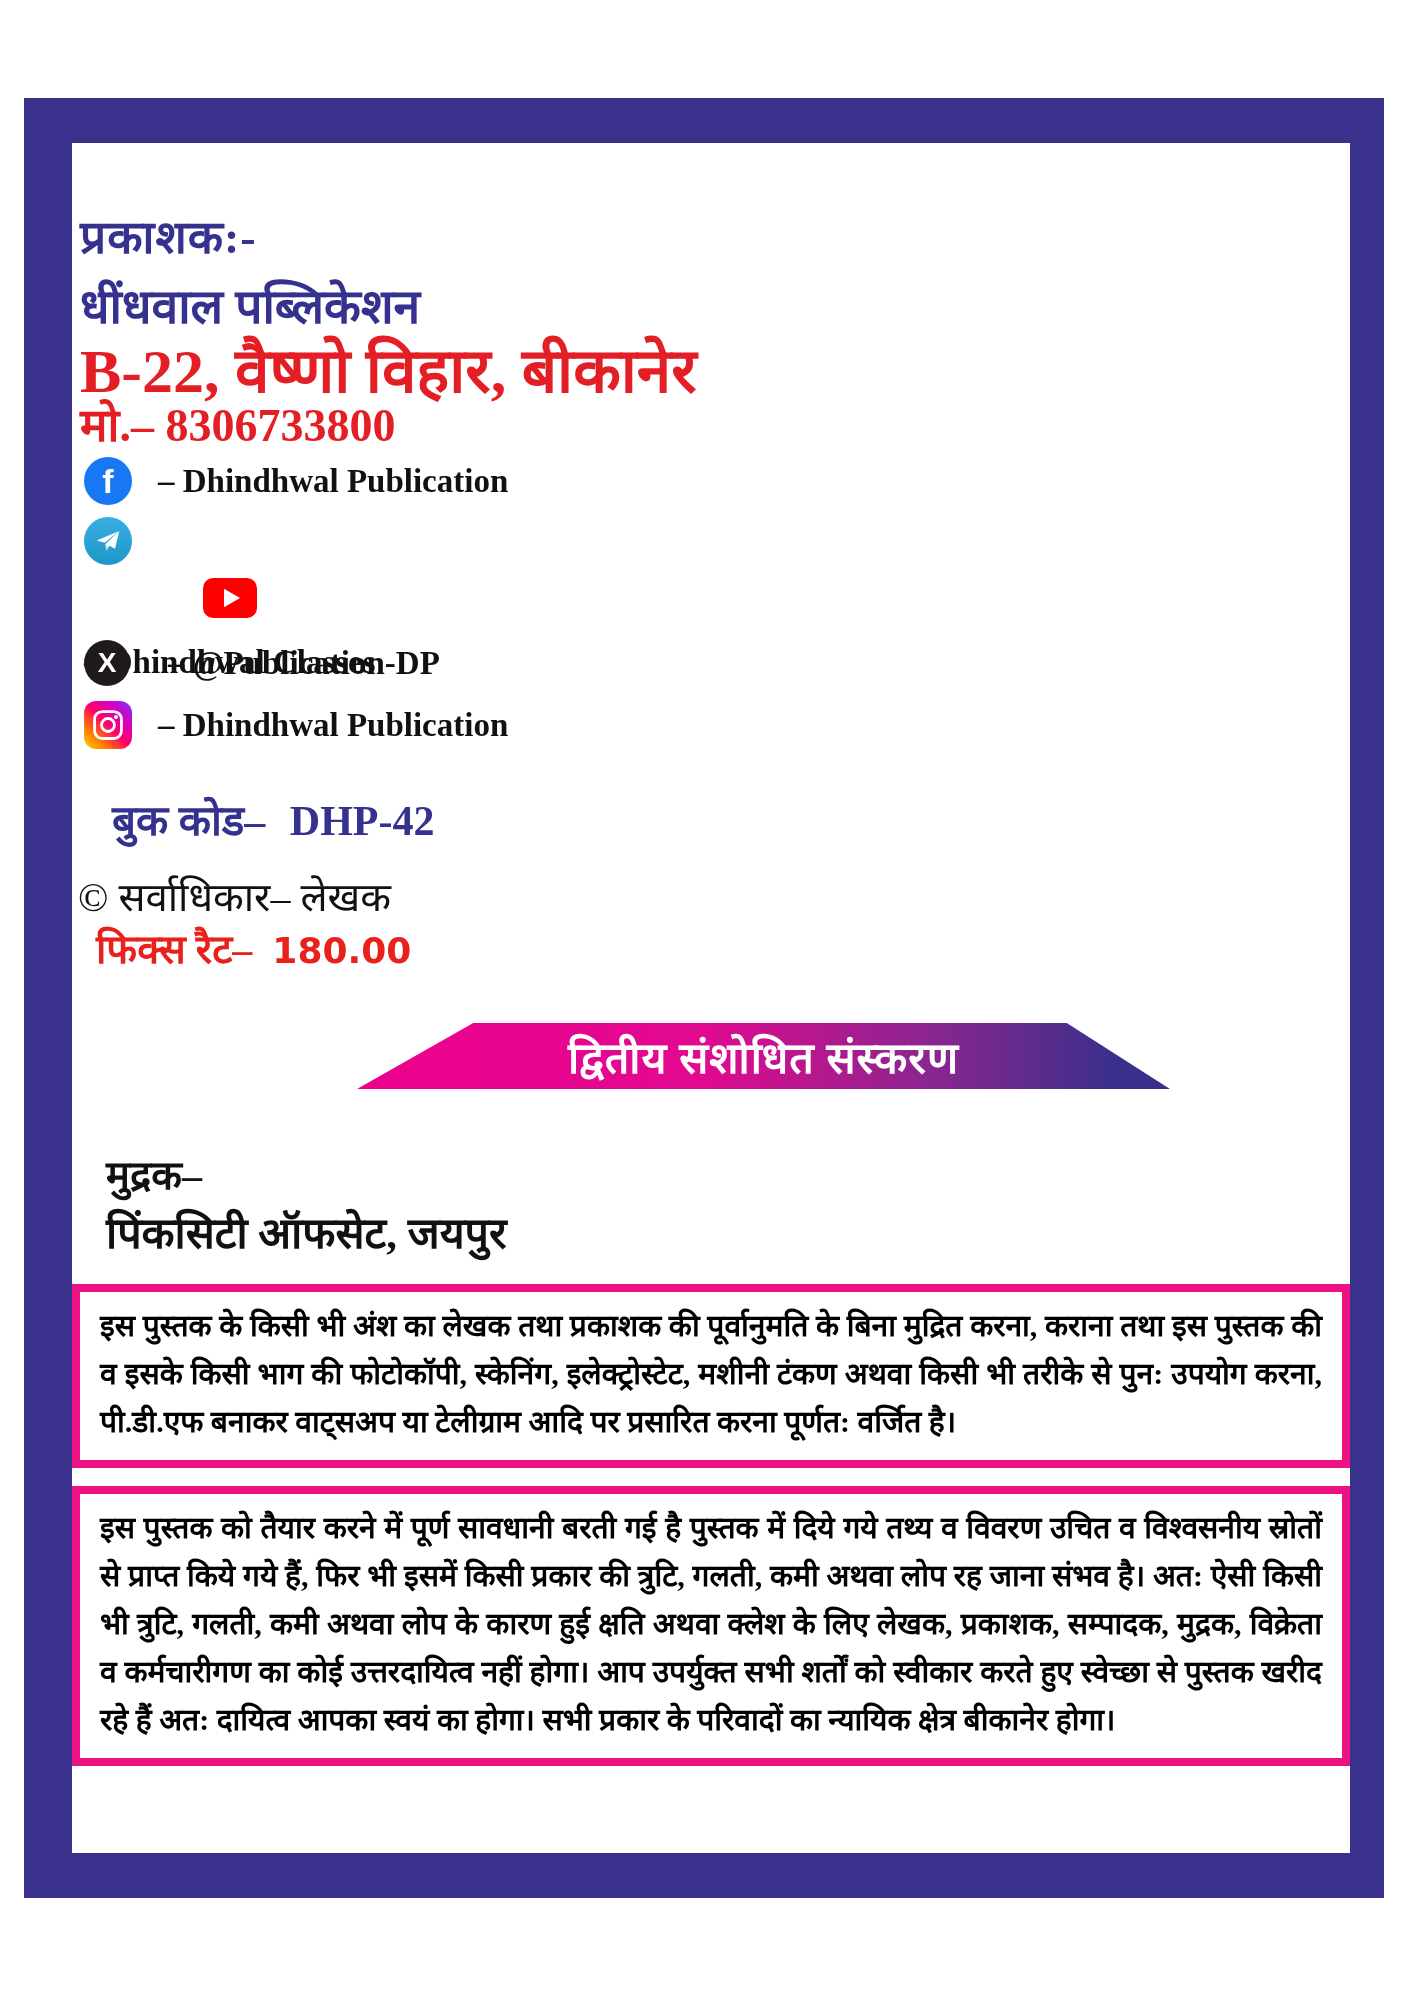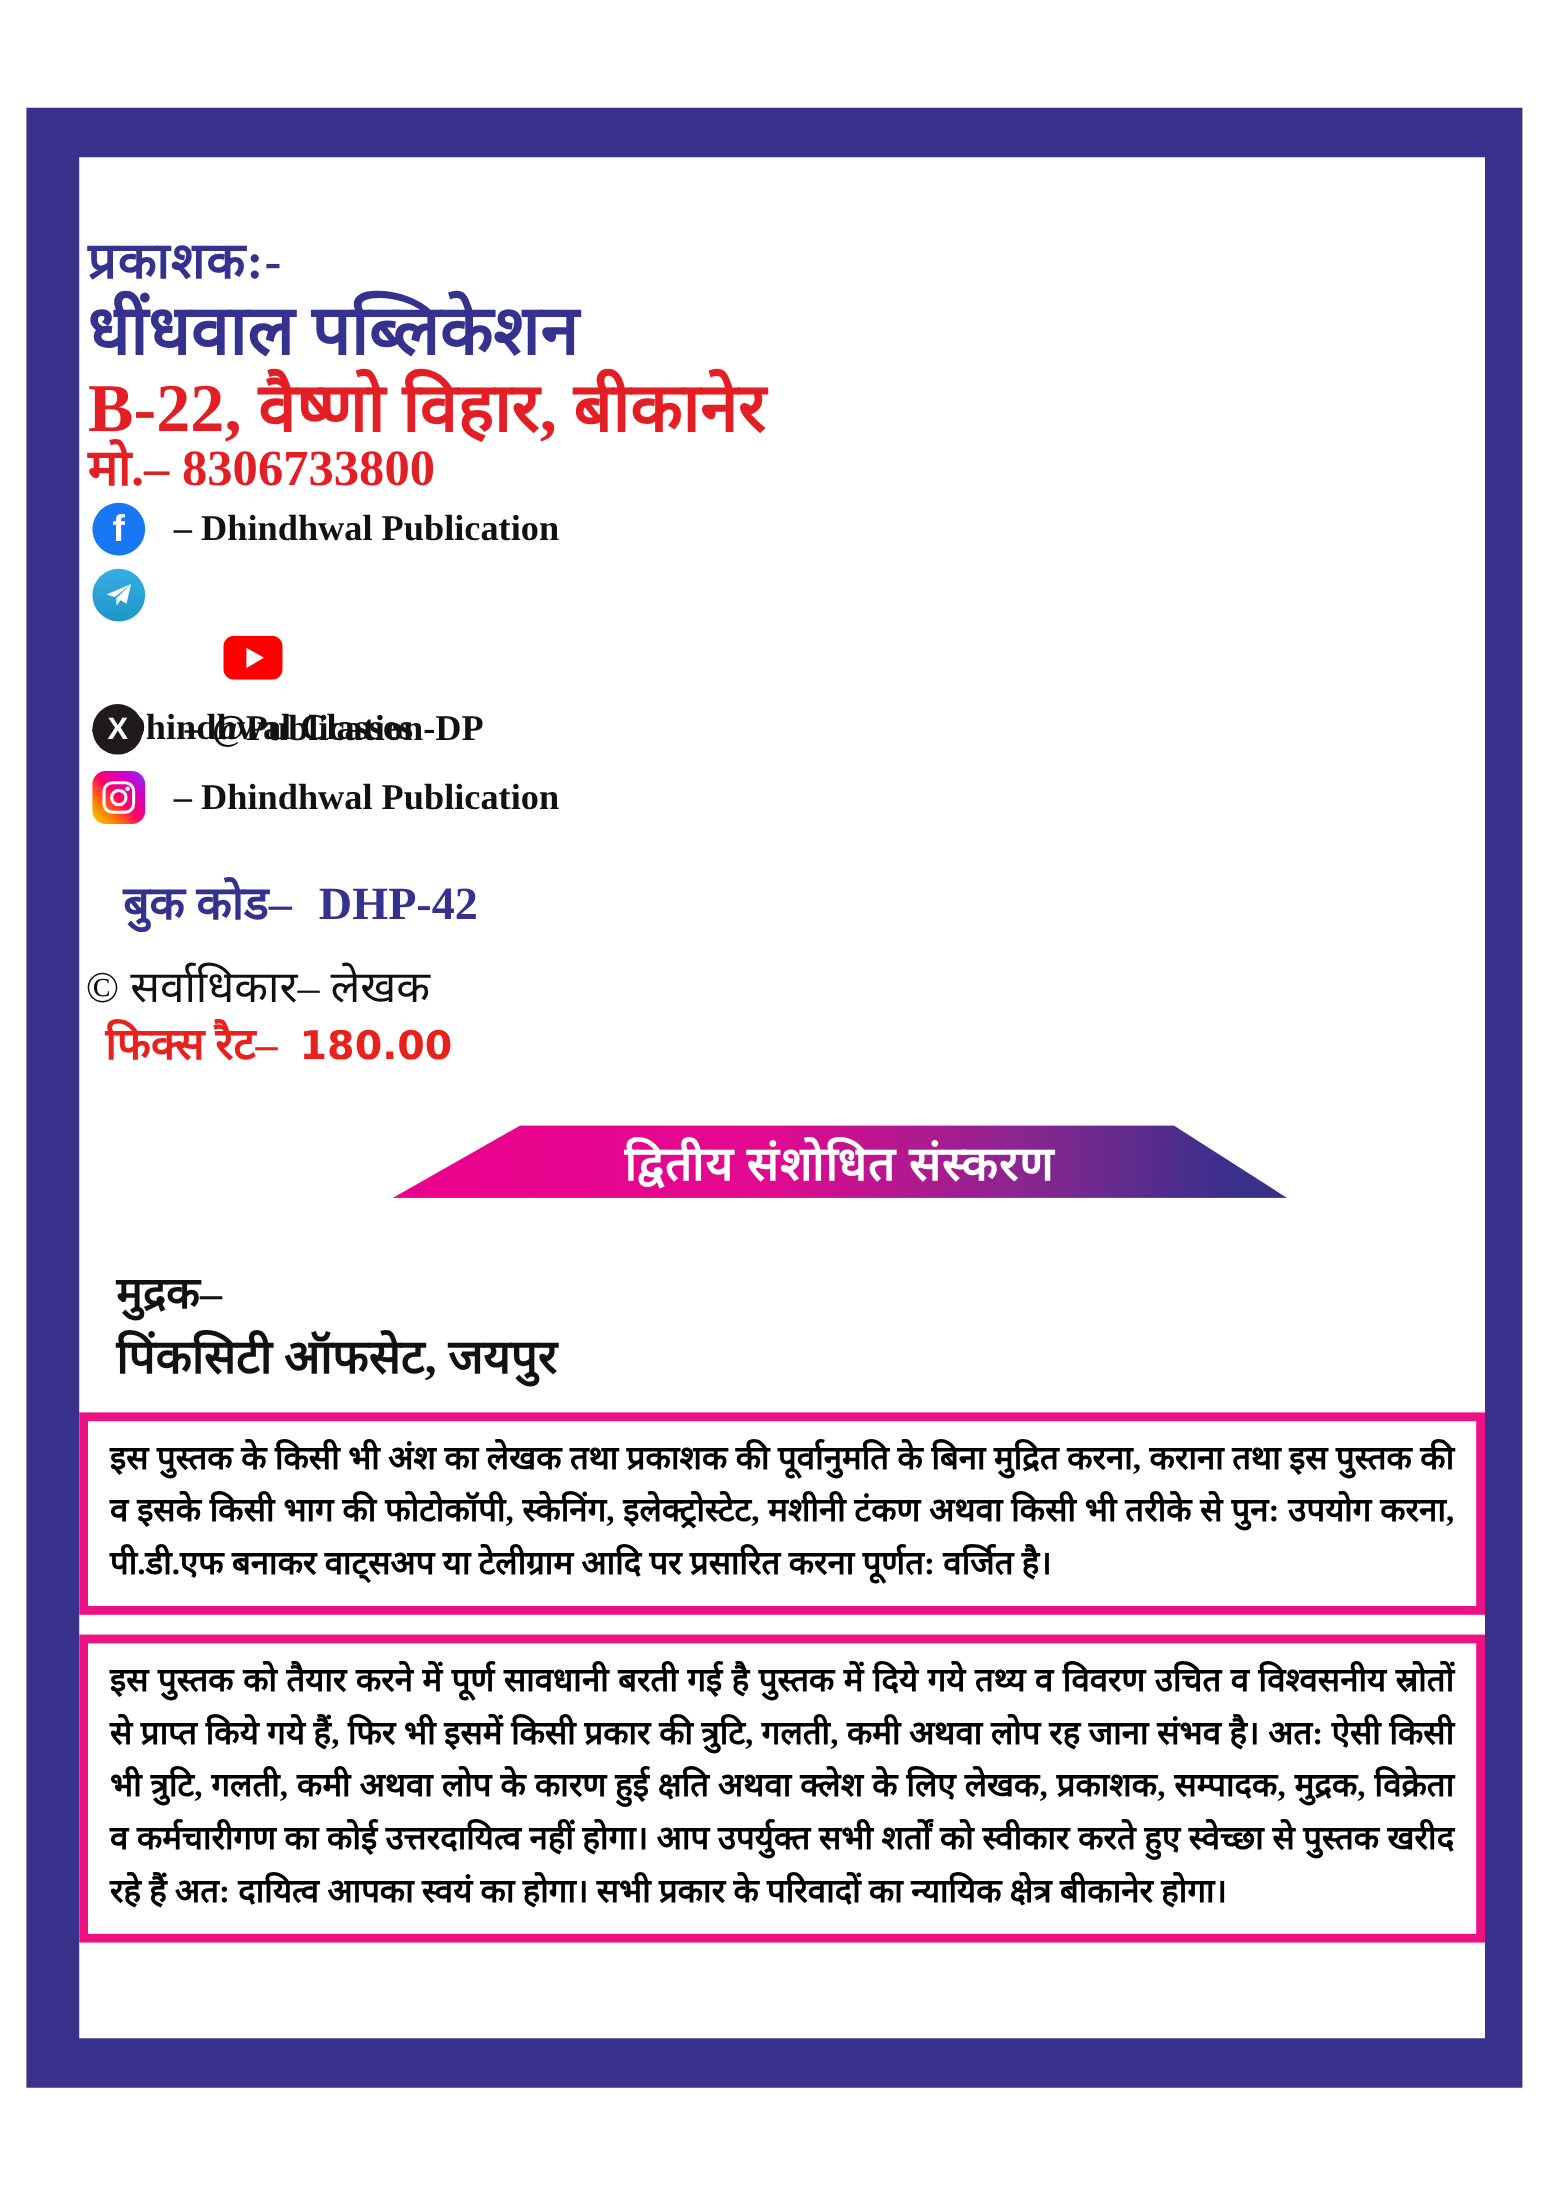--- a/index.html
+++ b/index.html
@@ -12,21 +12,21 @@
   
   .page-frame{
     left:24px;top:98px;width:1360px;height:1800px;
     border-style:solid;border-color:#3A318C;
     border-width:45px 34px 45px 48px;
     box-sizing:border-box;
   }
   .h-blue{color:#35318F;font-weight:bold;margin-top:36px;}
   .h-red{color:#E31E24;font-weight:bold;}
   .publisher-label{left:80px;top:168px;font-size:46px;letter-spacing:1px;}
-  .publisher-name{left:80px;top:219px;font-size:63px;text-align:right;}
+  .publisher-name{left:80px;top:236px;font-size:48px;text-align:right;}
   .publisher-address{left:80px;top:326px;font-size:62px;}
   .publisher-mobile{left:80px;top:392px;font-size:46px;}
 
   .social-row{left:84px;height:50px;display:flex;align-items:center;gap:26px;}
   .social-label{font-size:33px;font-weight:bold;color:#111111;white-space:nowrap;}
   .icon{display:inline-flex;align-items:center;justify-content:center;flex:0 0 auto;}
   .icon.fb{width:48px;height:48px;border-radius:50%;background:#1877F2;color:#fff;
     font-family:"Liberation Sans",sans-serif;font-weight:bold;font-size:34px;}
   .icon.tg{width:48px;height:48px;border-radius:50%;
     background:linear-gradient(180deg,#37AEE2,#1E96C8);}

